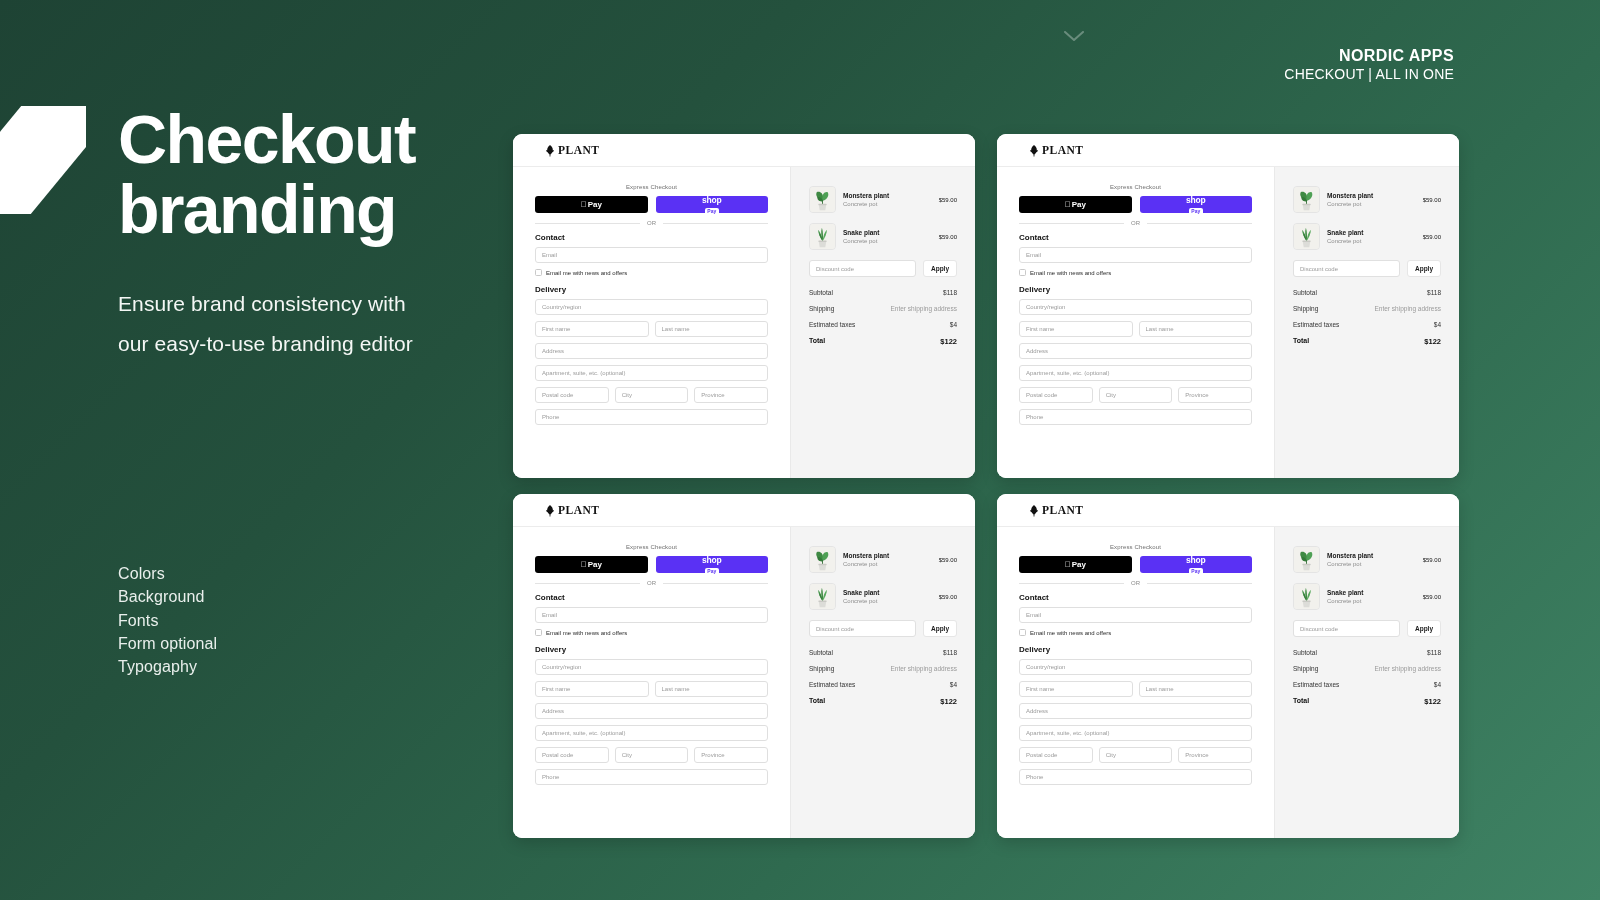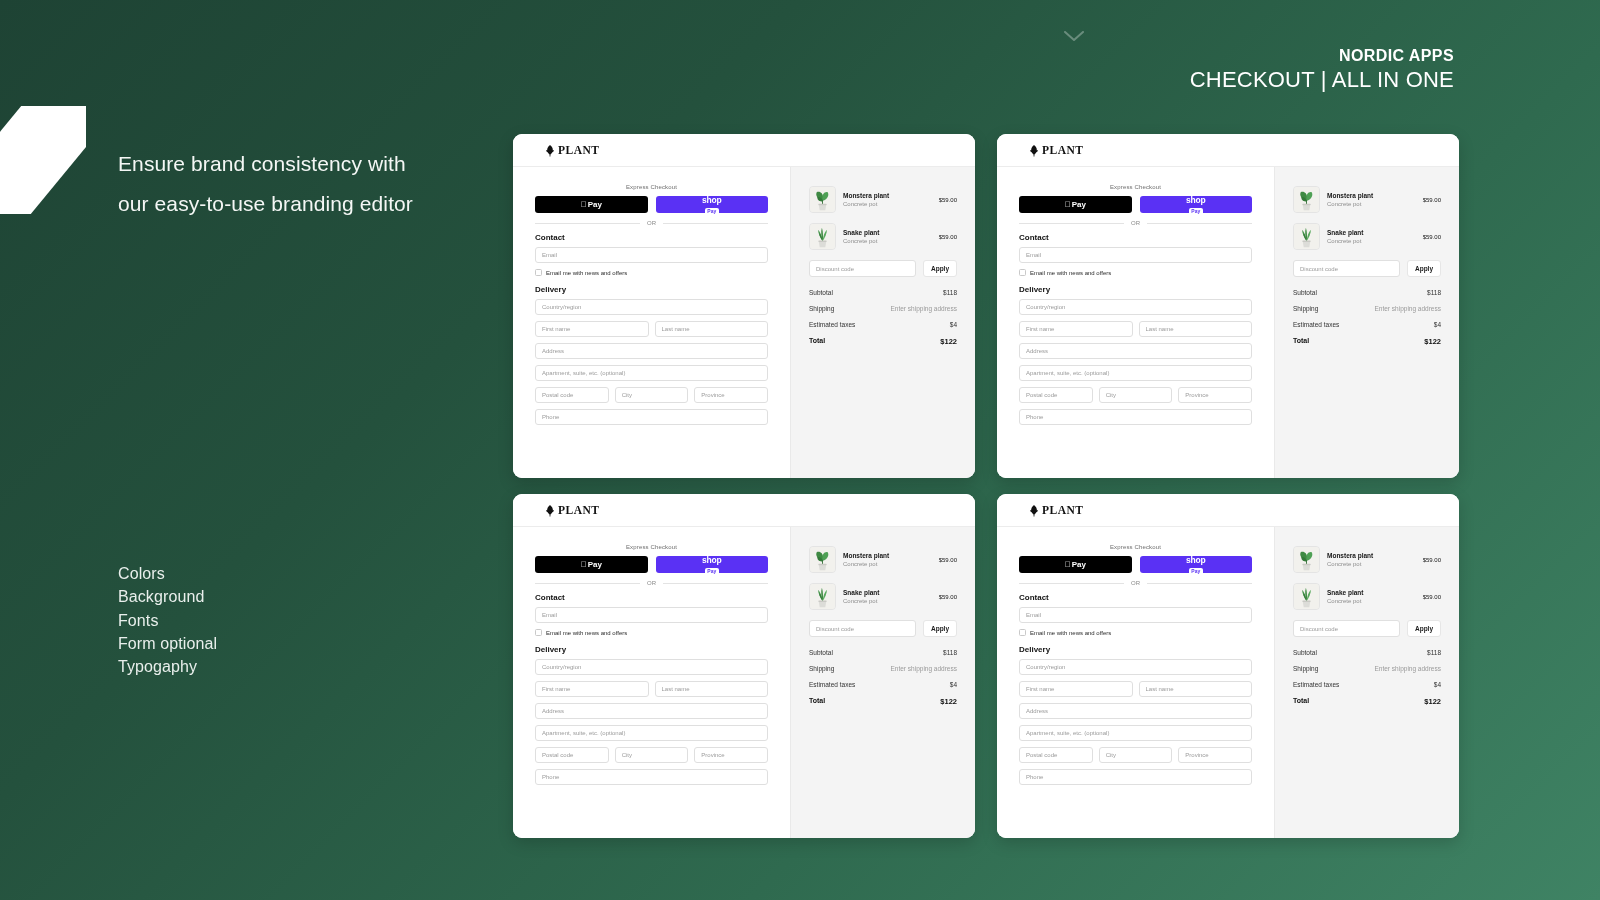--- a/index.html
+++ b/index.html
@@ -33,21 +33,21 @@
 
   
   .brand-header {
     position: absolute;
     right: 146px; top: 46px;
     text-align: right;
     color: #ffffff;
     line-height: 1.28;
   }
   .brand-header .line1 { font-size: 16px; font-weight: 700; letter-spacing: .4px; }
-  .brand-header .line2 { font-size: 22px; font-weight: 400; letter-spacing: .2px; }
+  .brand-header .line2 { font-size: 14px; font-weight: 400; letter-spacing: .2px; }
 
   
   .left-col {
     position: absolute;
     left: 118px; top: 104px;
     width: 380px;
     color: #ffffff;
   }
   .headline {
     font-size: 68px;
@@ -252,20 +252,22 @@
       <path d="M2 4 L11 12 L20 4" fill="none" stroke="#ffffff" stroke-width="2" stroke-linecap="round" stroke-linejoin="round"></path>
     </svg>
 </div>
 
 <div class="brand-header">
   <div class="line1">NORDIC APPS</div>
   <div class="line2">CHECKOUT | ALL IN ONE</div>
 </div>
 
 <div class="left-col">
+  <div class="headline">Checkout
+branding</div>
   <div class="subtitle">Ensure brand consistency with our easy-to-use branding editor</div>
 </div>
 
 <ul class="feature-list">
   <li>Colors</li>
   <li>Background</li>
   <li>Fonts</li>
   <li>Form optional</li>
   <li>Typogaphy</li>
 </ul>

